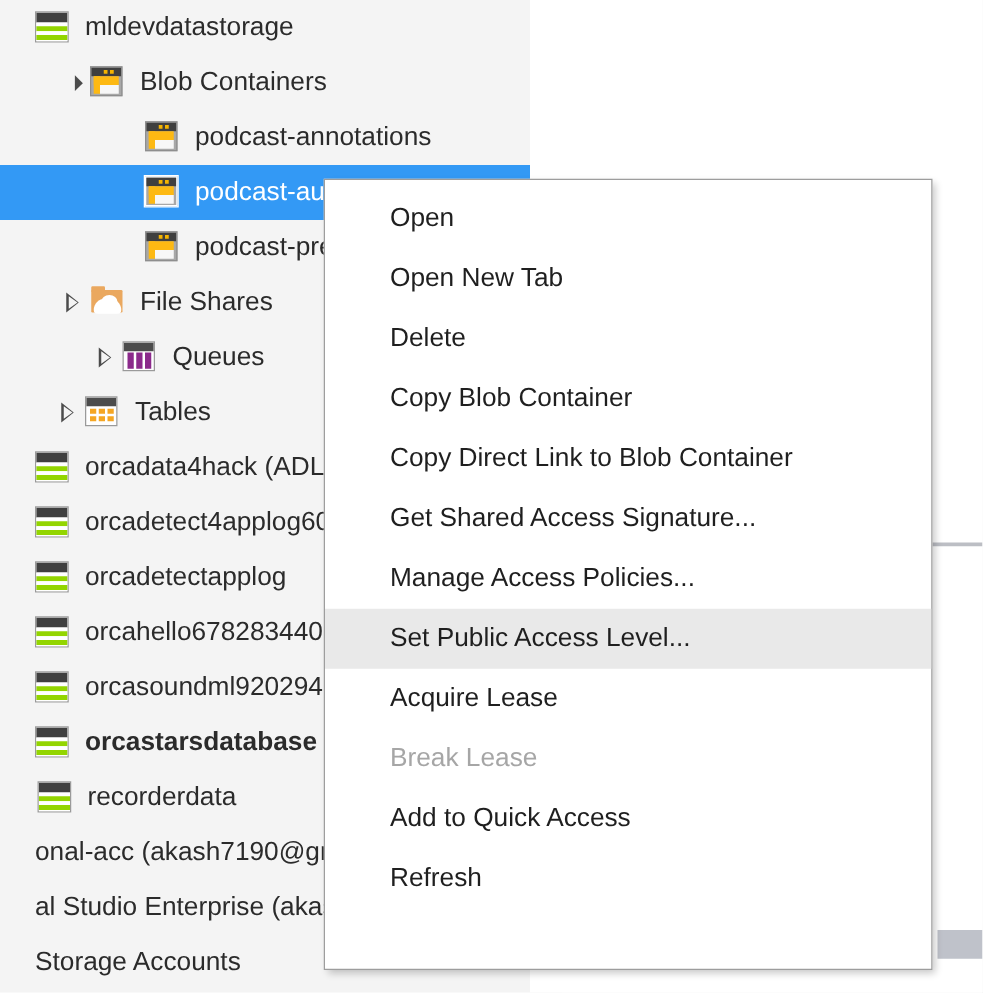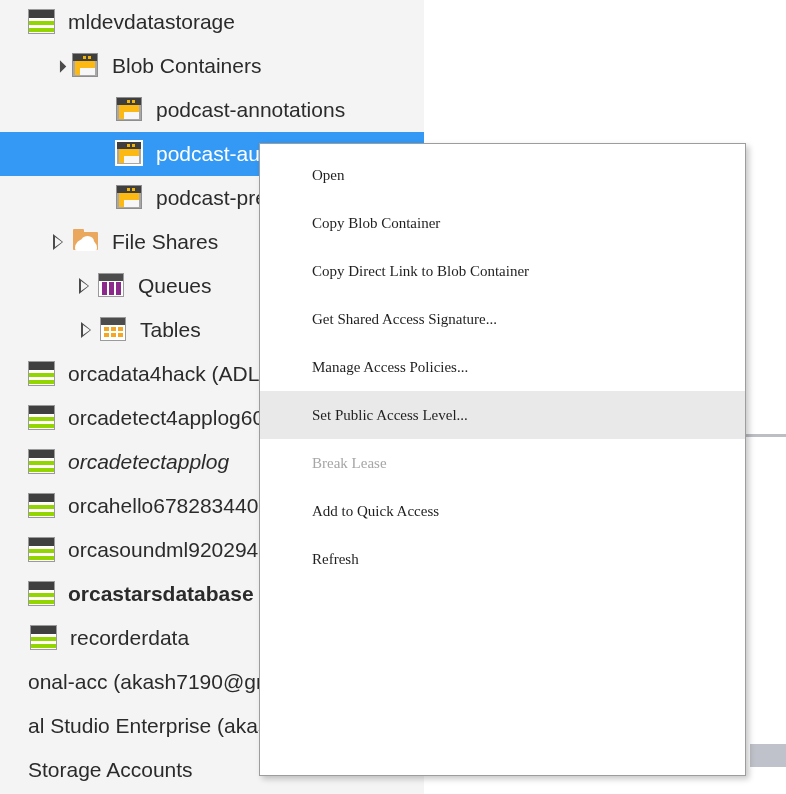--- a/index.html
+++ b/index.html
@@ -216,24 +216,23 @@
     border: 1px solid #9d9d9d;
     box-sizing: border-box;
     box-shadow: 3px 3px 6px rgba(0,0,0,0.22);
     padding-top: 7px;
     z-index: 20;
   }
   .menu-item {
     height: 48px;
     line-height: 48px;
     padding-left: 52px;
-    font-size: 15px;
+    font-size: 21px;
     color: #1f1f1f;
     white-space: nowrap;
-    font-family: Liberation Serif, serif;
   }
   .menu-item.highlighted {
     background: #e9e9e9;
   }
   .menu-item.disabled {
     color: #a6a6a6;
   }
 </style>
 </head>
 <body>
@@ -335,21 +334,21 @@
           <div class="icon-box">
             <div class="ico-queue">
               <div class="qtop"></div>
               <div class="qb" style="left:3px"></div>
               <div class="qb" style="left:10px"></div>
               <div class="qb" style="left:17px"></div>
             </div>
           </div>
           <span class="tree-label">Queues</span>
         </div>
-        <div class="tree-row" style="padding-left: 72px;">
+        <div class="tree-row" style="padding-left: 40px;">
           <div class="expander">
             <div class="tri-right"></div>
           </div>
           <div class="icon-box">
             <div class="ico-table">
               <div class="ttop"></div>
               <div class="tc" style="left:3px;top:9px"></div>
               <div class="tc" style="left:10px;top:9px"></div>
               <div class="tc" style="left:17px;top:9px"></div>
               <div class="tc" style="left:3px;top:15px"></div>
@@ -380,21 +379,21 @@
               <div class="bar-dark"></div>
               <div class="bar-w"></div>
               <div class="bar-g"></div>
               <div class="bar-w"></div>
               <div class="bar-g"></div>
               <div class="bar-w"></div>
             </div>
           </div>
           <span class="tree-label">orcadetect4applog6013</span>
         </div>
-        <div class="tree-row" style="padding-left: 0px; font-style: italic;">
+        <div class="tree-row" style="padding-left: 0px;">
           <div class="expander empty"></div>
           <div class="icon-box">
             <div class="ico-storage">
               <div class="bar-dark"></div>
               <div class="bar-w"></div>
               <div class="bar-g"></div>
               <div class="bar-w"></div>
               <div class="bar-g"></div>
               <div class="bar-w"></div>
             </div>
@@ -475,23 +474,26 @@
   <div class="tree-scroll-track">
     
   </div>
 
   <div class="right-pane"></div>
   <div class="hline"></div>
   <div class="bottom-scroll"></div>
 
   <div class="context-menu" id="context-menu">
       <div class="menu-item">Open</div>
+      <div class="menu-item">Open New Tab</div>
+      <div class="menu-item">Delete</div>
       <div class="menu-item">Copy Blob Container</div>
       <div class="menu-item">Copy Direct Link to Blob Container</div>
       <div class="menu-item">Get Shared Access Signature...</div>
       <div class="menu-item">Manage Access Policies...</div>
       <div class="menu-item highlighted">Set Public Access Level...</div>
+      <div class="menu-item">Acquire Lease</div>
       <div class="menu-item disabled">Break Lease</div>
       <div class="menu-item">Add to Quick Access</div>
       <div class="menu-item">Refresh</div>
     </div>
 
 </div>
 
 </body></html>

